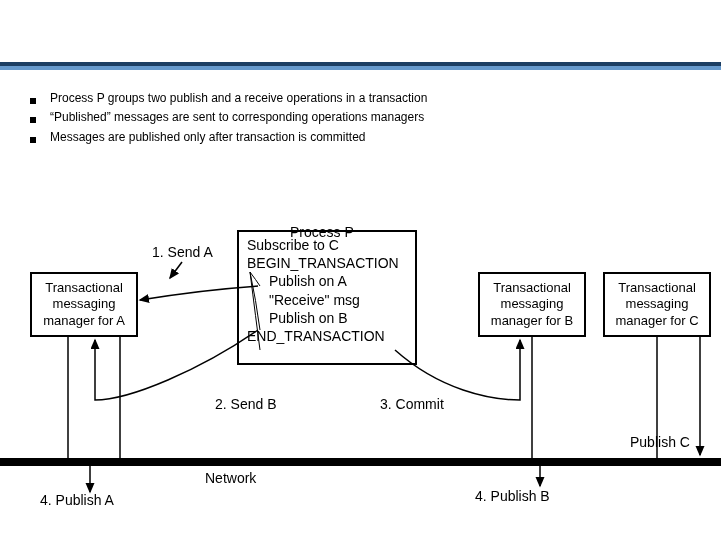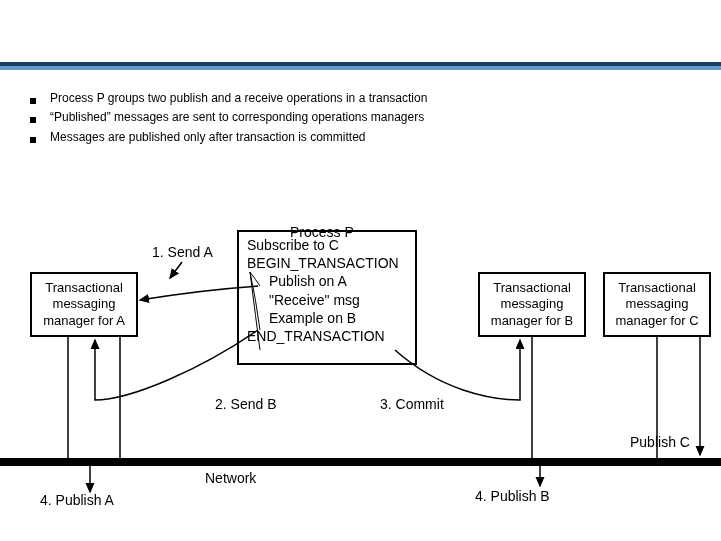--- a/index.html
+++ b/index.html
@@ -142,21 +142,21 @@
     </div>
   </div>
 
   <div class="diagram">
 
     <div class="proc-p" style="left:237px; top:30px; width:180px; height:135px;">
       <div class="sub">Subscribe to C</div>
       <div class="sub">BEGIN_TRANSACTION</div>
       <div class="indent1">Publish on A</div>
       <div class="indent1">"Receive" msg</div>
-      <div class="indent1">Example on B</div>
+      <div class="indent1">Publish on B</div>
       <div class="sub">END_TRANSACTION</div>
     </div>
     <div class="lbl" style="left:290px; top:24px;">Process P</div>
 
     <div class="box small" style="left:30px; top:72px; width:108px; height:65px; white-space:pre-line;">Transactional
 messaging
 manager for A</div>
     <div class="box small" style="left:478px; top:72px; width:108px; height:65px; white-space:pre-line;">Transactional
 messaging
 manager for B</div>

